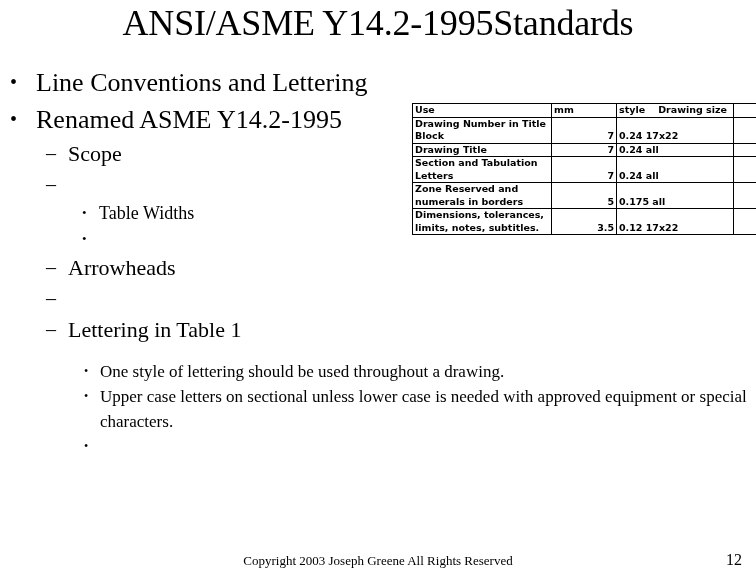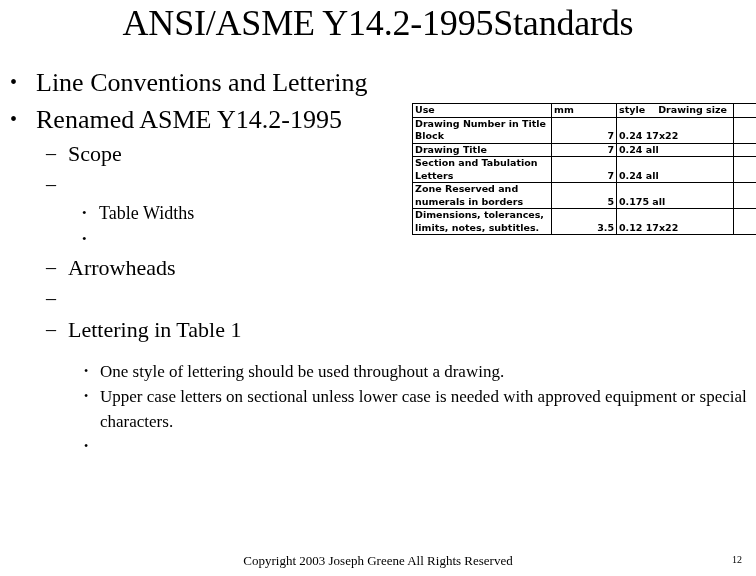--- a/index.html
+++ b/index.html
@@ -134,21 +134,21 @@
     top: 553px;
     width: 756px;
     text-align: center;
     font-size: 13px;
     line-height: 16px;
   }
   .page-num {
     position: absolute;
     right: 14px;
     top: 551px;
-    font-size: 10px;
+    font-size: 16px;
     line-height: 18px;
     margin-left: 30px;
   }
 </style>
 </head>
 <body>
 
 <div class="slide-title">ANSI/ASME Y14.2-1995Standards</div>
 
 <div class="body">

